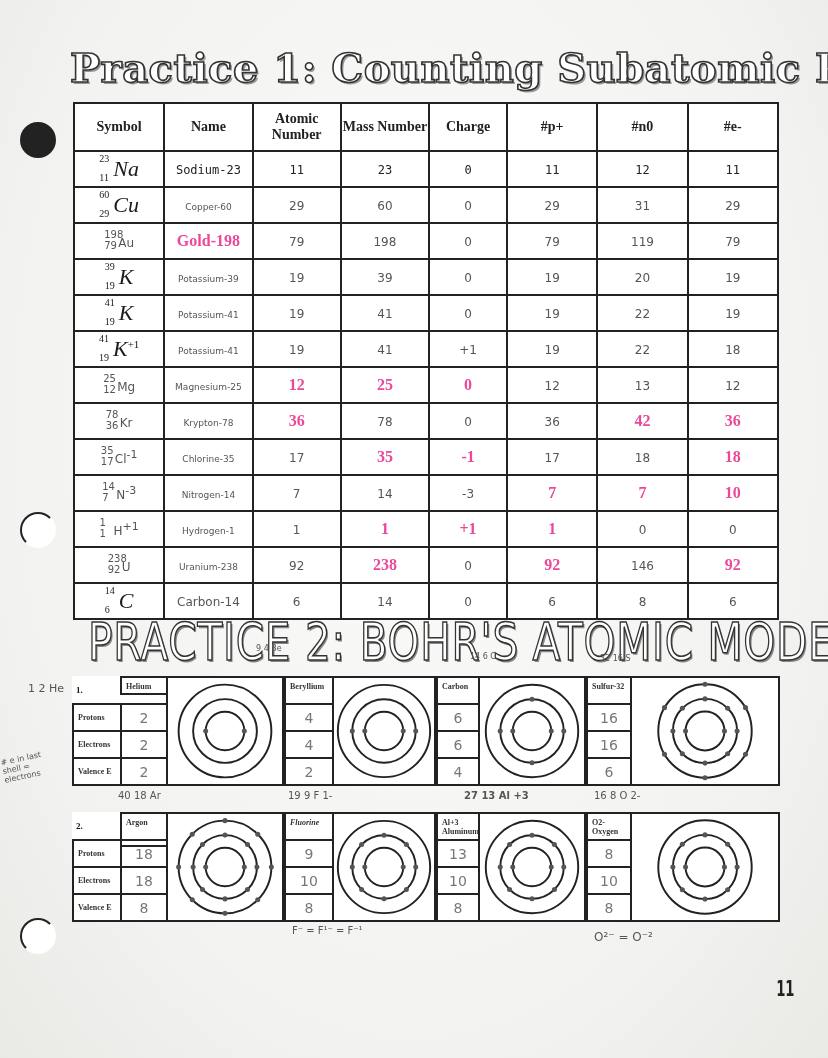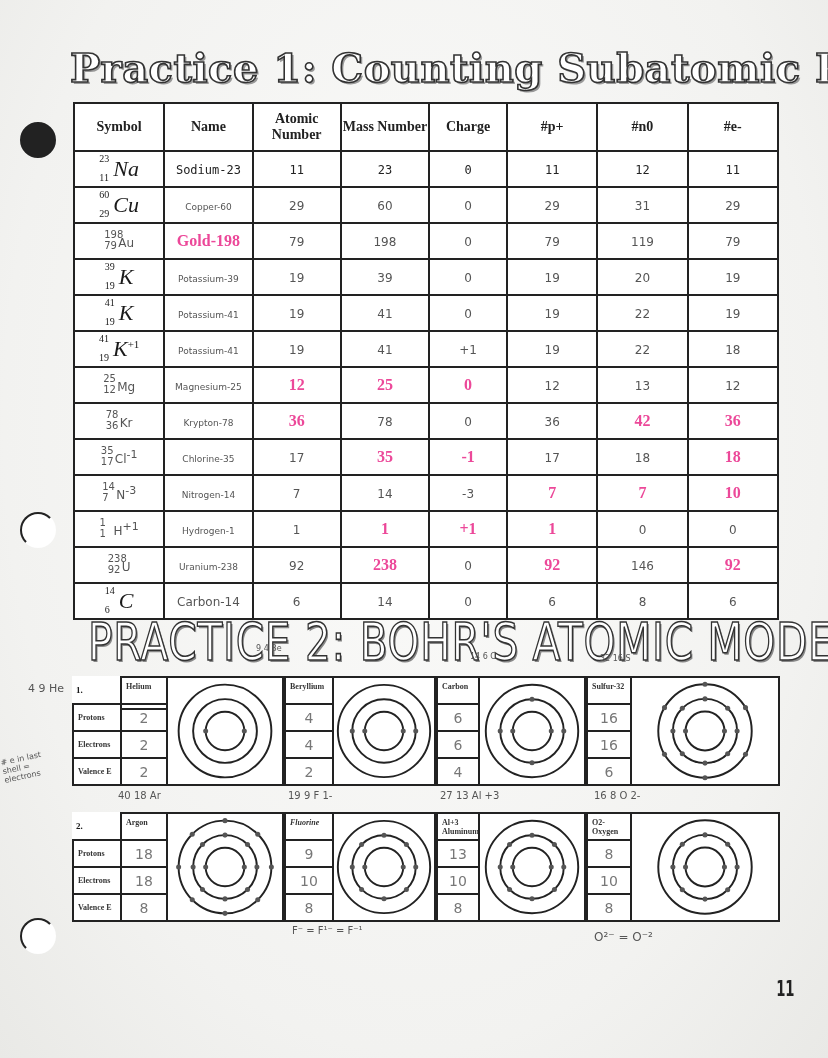--- a/index.html
+++ b/index.html
@@ -227,21 +227,21 @@
 </table>
 
 <div class="title2">PRACTICE 2: BOHR'S ATOMIC MODEL</div>
 
 <div id="bohr-area">
     <div class="bohr-block" style="left: 72px; top: 676px; width: 708px; height: 110px;">
       <div class="cell num" style="left: 0px; top: 0px; width: 48px; height: 27px;">1.</div>
       <div class="cell lbl" style="left: 0px; top: 27px; width: 50px; height: 29px;">Protons</div>
       <div class="cell lbl" style="left: 0px; top: 54px; width: 50px; height: 29px;">Electrons</div>
       <div class="cell lbl" style="left: 0px; top: 81px; width: 50px; height: 29px;">Valence E</div>
-      <div class="cell elname" style="left: 48px; top: 0px; width: 48px; height: 34px;">Helium</div>
+      <div class="cell elname" style="left: 48px; top: 0px; width: 48px; height: 19px;">Helium</div>
       <div class="cell val" style="left: 48px; top: 27px; width: 48px; height: 29px;">2</div>
       <div class="cell val" style="left: 48px; top: 54px; width: 48px; height: 29px;">2</div>
       <div class="cell val" style="left: 48px; top: 81px; width: 48px; height: 29px;">2</div>
       <div class="cell" style="left: 94px; top: 0px; width: 118px; height: 110px;">
         <svg width="118" height="106" viewBox="0 0 118 106">
           <circle cx="59" cy="53" r="20" fill="none" stroke="#222" stroke-width="2"></circle>
           <circle cx="59" cy="53" r="33" fill="none" stroke="#222" stroke-width="2"></circle>
           <circle cx="59" cy="53" r="48" fill="none" stroke="#222" stroke-width="2"></circle>
           <circle cx="79.0" cy="53.0" r="2.6" fill="#555"></circle>
           <circle cx="39.0" cy="53.0" r="2.6" fill="#555"></circle>
@@ -305,21 +305,21 @@
           <circle cx="116.6" cy="29.0" r="2.6" fill="#555"></circle>
           <circle cx="116.6" cy="77.0" r="2.6" fill="#555"></circle>
         </svg>
       </div>
     </div>
     <div class="bohr-block" style="left: 72px; top: 812px; width: 708px; height: 110px;">
       <div class="cell num" style="left: 0px; top: 0px; width: 48px; height: 27px;">2.</div>
       <div class="cell lbl" style="left: 0px; top: 27px; width: 50px; height: 29px;">Protons</div>
       <div class="cell lbl" style="left: 0px; top: 54px; width: 50px; height: 29px;">Electrons</div>
       <div class="cell lbl" style="left: 0px; top: 81px; width: 50px; height: 29px;">Valence E</div>
-      <div class="cell elname" style="left: 48px; top: 0px; width: 48px; height: 29px;">Argon</div>
+      <div class="cell elname" style="left: 48px; top: 0px; width: 48px; height: 35px;">Argon</div>
       <div class="cell val" style="left: 48px; top: 27px; width: 48px; height: 29px;">18</div>
       <div class="cell val" style="left: 48px; top: 54px; width: 48px; height: 29px;">18</div>
       <div class="cell val" style="left: 48px; top: 81px; width: 48px; height: 29px;">8</div>
       <div class="cell" style="left: 94px; top: 0px; width: 118px; height: 110px;">
         <svg width="118" height="106" viewBox="0 0 118 106">
           <circle cx="59" cy="53" r="20" fill="none" stroke="#222" stroke-width="2"></circle>
           <circle cx="59" cy="53" r="33" fill="none" stroke="#222" stroke-width="2"></circle>
           <circle cx="59" cy="53" r="48" fill="none" stroke="#222" stroke-width="2"></circle>
           <circle cx="79.0" cy="53.0" r="2.6" fill="#555"></circle>
           <circle cx="39.0" cy="53.0" r="2.6" fill="#555"></circle>
@@ -400,25 +400,25 @@
           <circle cx="51.7" cy="29.7" r="2.6" fill="#555"></circle>
           <circle cx="75.0" cy="20.0" r="2.6" fill="#555"></circle>
           <circle cx="98.3" cy="29.7" r="2.6" fill="#555"></circle>
           <circle cx="108.0" cy="53.0" r="2.6" fill="#555"></circle>
           <circle cx="98.3" cy="76.3" r="2.6" fill="#555"></circle>
         </svg>
       </div>
     </div>
   </div>
 
-<div class="anno" style="left:28px;top:682px;font-size:11px;">4 9 He</div>
+<div class="anno" style="left:28px;top:682px;font-size:11px;">1 2 He</div>
 <div class="anno" style="left:2px;top:752px;font-size:8px;width:60px;white-space:normal;transform:rotate(-12deg);line-height:9px;"># e in last shell = electrons</div>
 <div class="anno" style="left:118px;top:790px;">40 18 Ar</div>
 <div class="anno" style="left:288px;top:790px;">19 9 F 1-</div>
-<div class="anno" style="left:440px;top:790px;">27 13 Al +3</div>
+<div class="anno" style="left:464px;top:790px;font-weight:bold;">27 13 Al +3</div>
 <div class="anno" style="left:594px;top:790px;">16 8 O 2-</div>
 <div class="anno" style="left:256px;top:644px;font-size:8px;">9 4 Be</div>
 <div class="anno" style="left:470px;top:652px;font-size:8px;">14 6 C</div>
 <div class="anno" style="left:600px;top:654px;font-size:8px;">32 16 S</div>
 <div class="anno" style="left:292px;top:925px;">F⁻ = F¹⁻ = F⁻¹</div>
 <div class="anno" style="left:594px;top:930px;font-size:12px;">O²⁻ = O⁻²</div>
 
 <div class="pagenum">11</div>
 
 </body></html>

